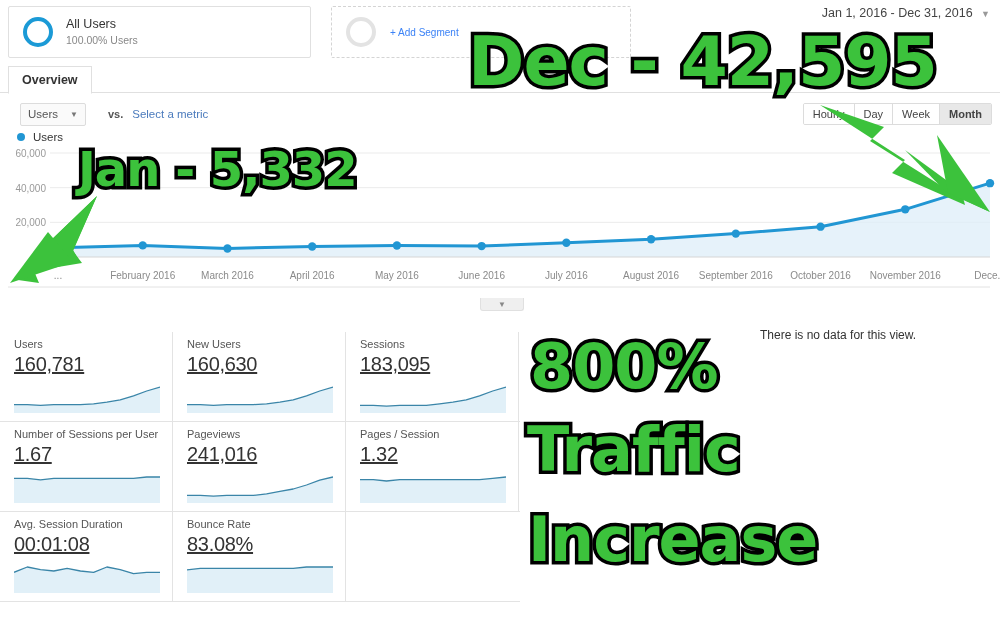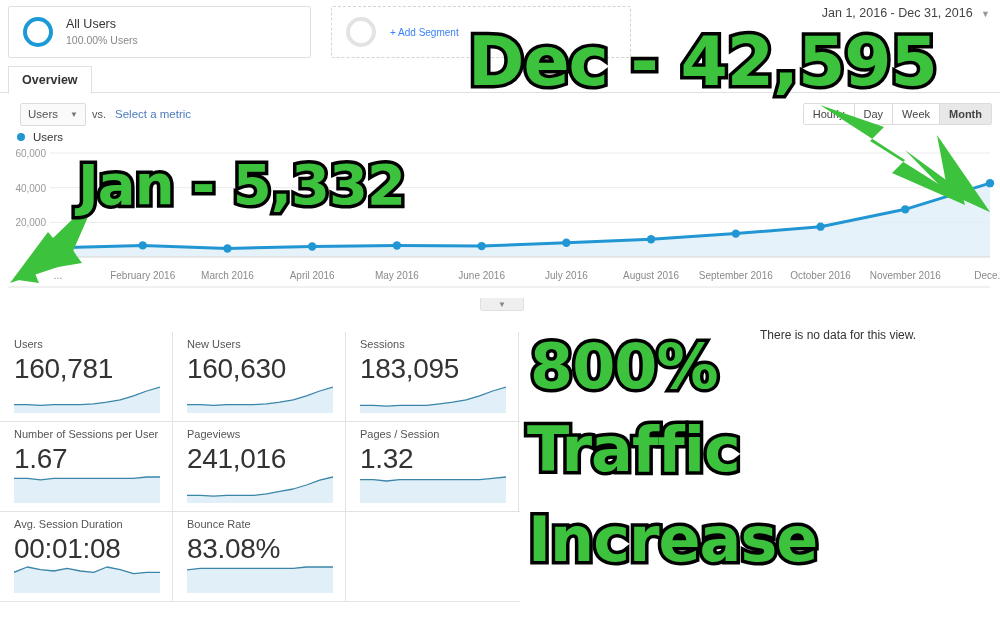--- a/index.html
+++ b/index.html
@@ -51,21 +51,21 @@
 
   
   .metricrow { display:flex; align-items:center; padding:10px 0 0 20px; height:32px; }
   .metric-select {
     border:1px solid #dcdcdc; background:#fafafa; border-radius:2px;
     height:23px; min-width:54px; padding:0 7px;
     display:flex; align-items:center; justify-content:space-between;
     font-size:11.5px; color:#555; gap:12px;
   }
   .metric-select .caret { font-size:8px; color:#777; }
-  .vs { font-size:11px; font-weight:normal; color:#555; margin-left:6px; }
+  .vs { font-size:11px; font-weight:bold; color:#555; margin-left:22px; }
   .selmetric { font-size:11.5px; color:#4b7bbd; margin-left:9px; }
 
   .gran {
     position:absolute; right:8px; top:103px;
     display:flex; border:1px solid #dcdcdc; border-radius:2px; overflow:hidden;
   }
   .gran div {
     font-size:11px; color:#444; padding:4px 9px;
     border-right:1px solid #dcdcdc; background:#fff;
   }
@@ -91,42 +91,42 @@
 
   
   .cards { position:absolute; left:0; top:332px; width:520px; }
   .cardrow { display:flex; height:89px; }
   .card {
     width:173px; padding:6px 12px 0 14px;
     border-right:1px solid #e3e3e3; position:relative;
   }
   .card.last { border-right:1px solid #e3e3e3; }
   .card-label { font-size:11px; color:#555; white-space:nowrap; }
-  .card-value { font-size:28px; color:#333; margin-top:3px; letter-spacing:-0.3px; }
+  .card-value { font-size:20px; color:#333; margin-top:3px; letter-spacing:-0.3px;text-decoration:underline; }
   .spark { position:absolute; left:14px; bottom:8px; width:146px; height:30px; }
   .rowsep { height:1px; background:#e3e3e3; width:520px; }
 
   .nodata {
     position:absolute; left:760px; top:328px;
     font-size:12px; color:#333; white-space:nowrap;
   }
 
   
   .anno {
     position:absolute;
     font-family:"DejaVu Sans", sans-serif;
     font-weight:bold;
     color:#3cc23c;
     -webkit-text-stroke:7px #000;
     paint-order:stroke fill;
     white-space:nowrap;
     letter-spacing:-1px;
   }
   .anno-dec { left:468px; top:22px;  font-size:68px; }
-  .anno-jan { left:78px;  top:152px; font-size:56px; }
+  .anno-jan { left:78px;  top:141px; font-size:48px; }
   .anno-800 { left:530px; top:330px; font-size:62px; }
   .anno-tra { left:527px; top:413px; font-size:62px; }
   .anno-inc { left:528px; top:503px; font-size:62px; }
 
   .arrow-svg { position:absolute; left:0; top:0; pointer-events:none; }
 </style>
 </head>
 <body>
 
 <div class="segment-bar">

